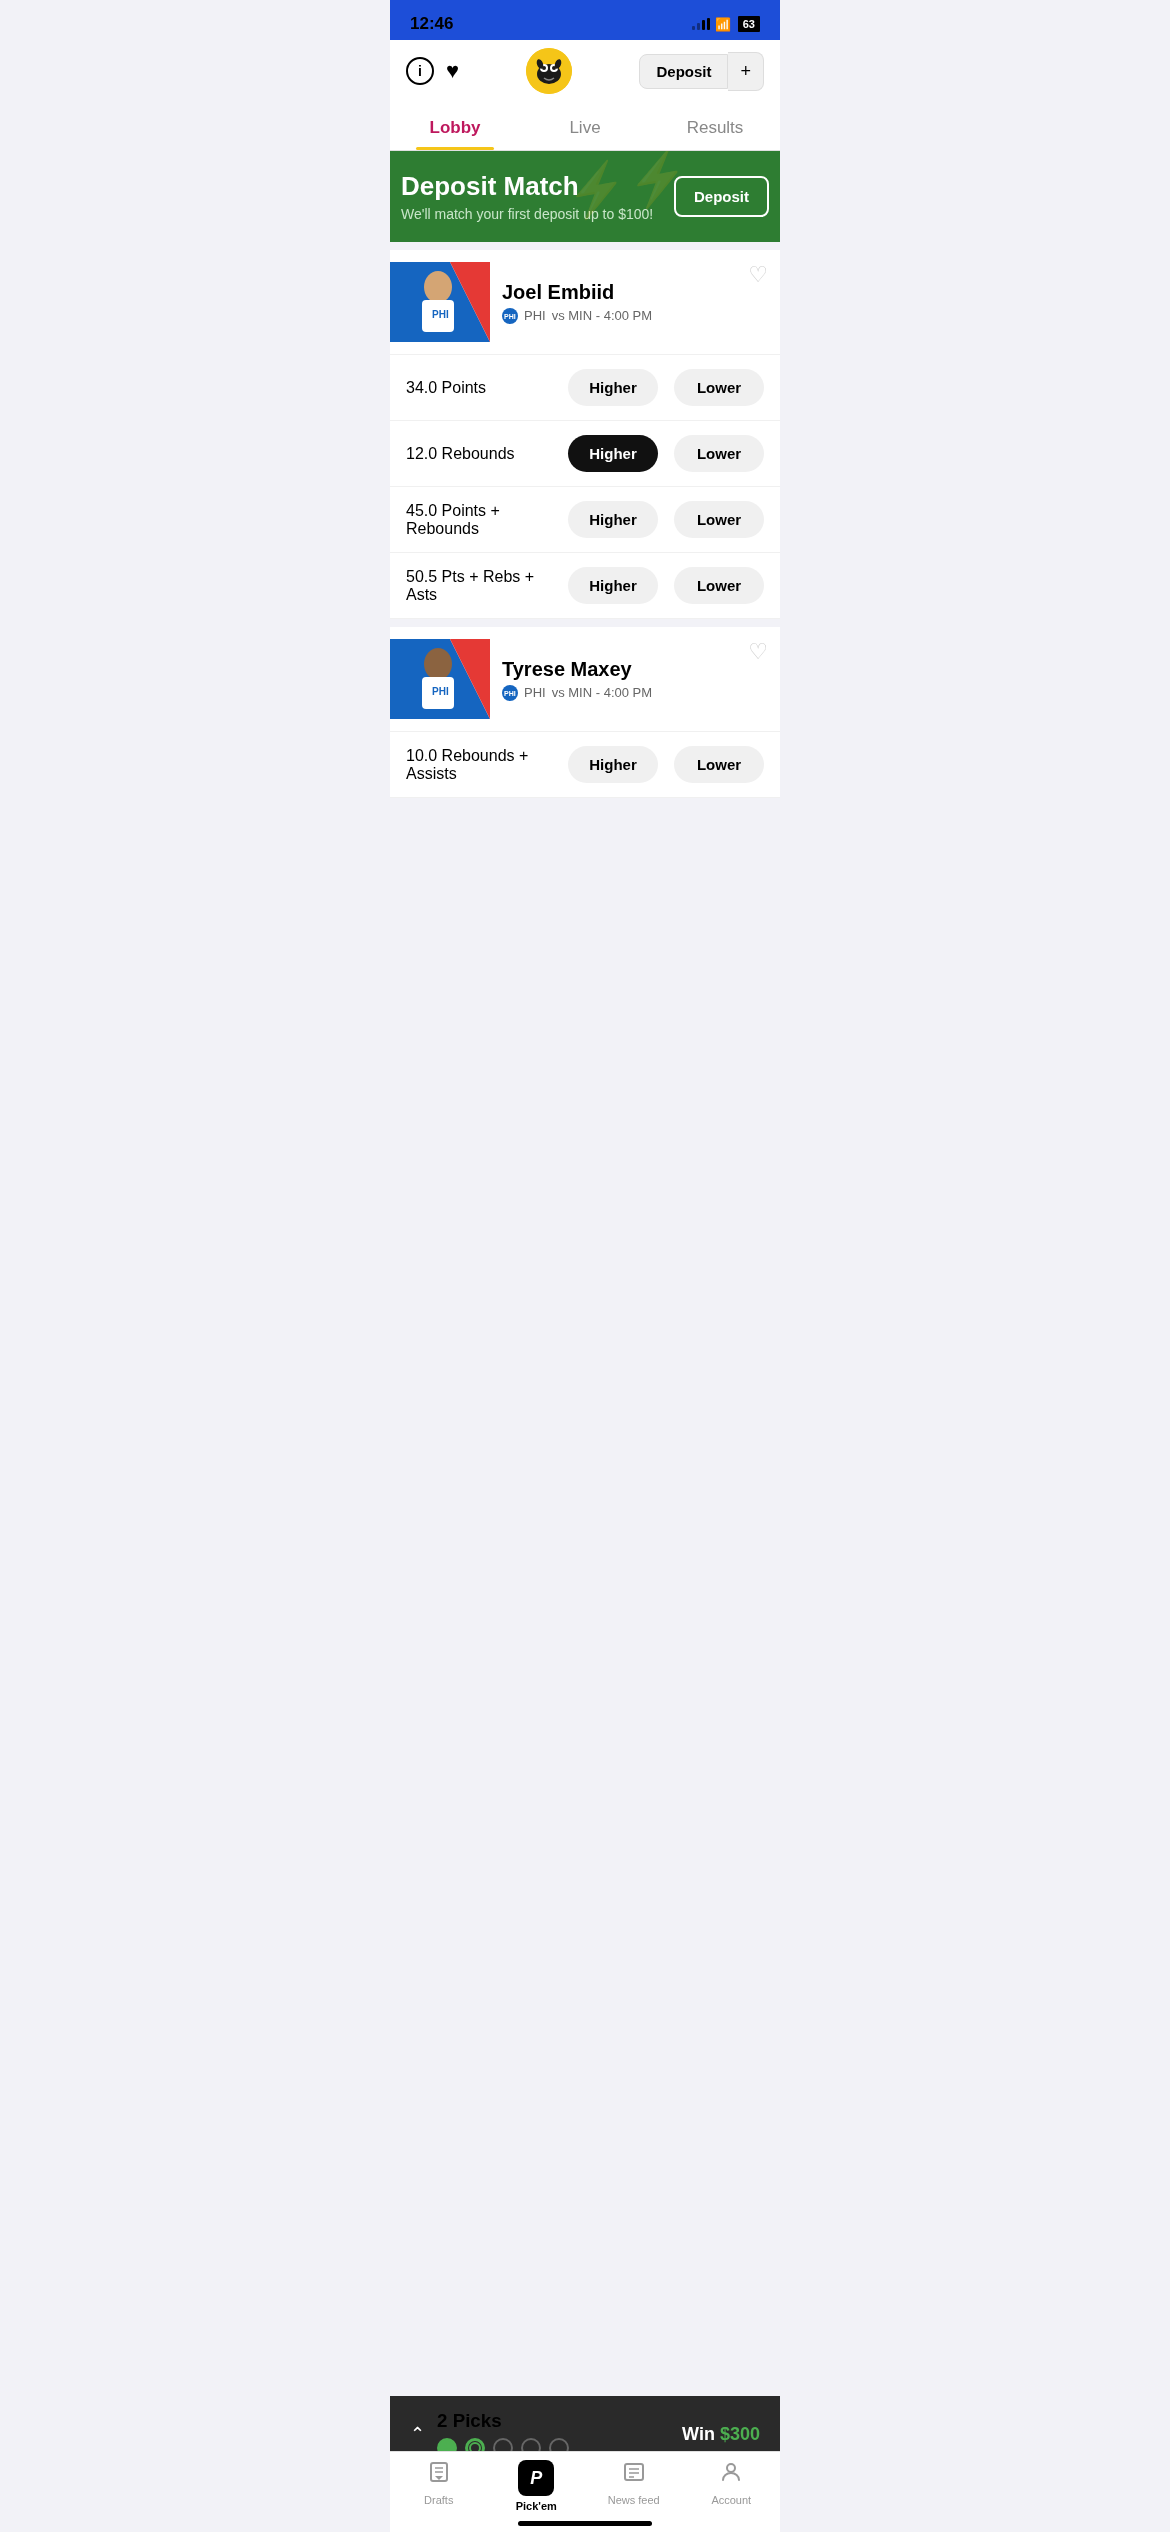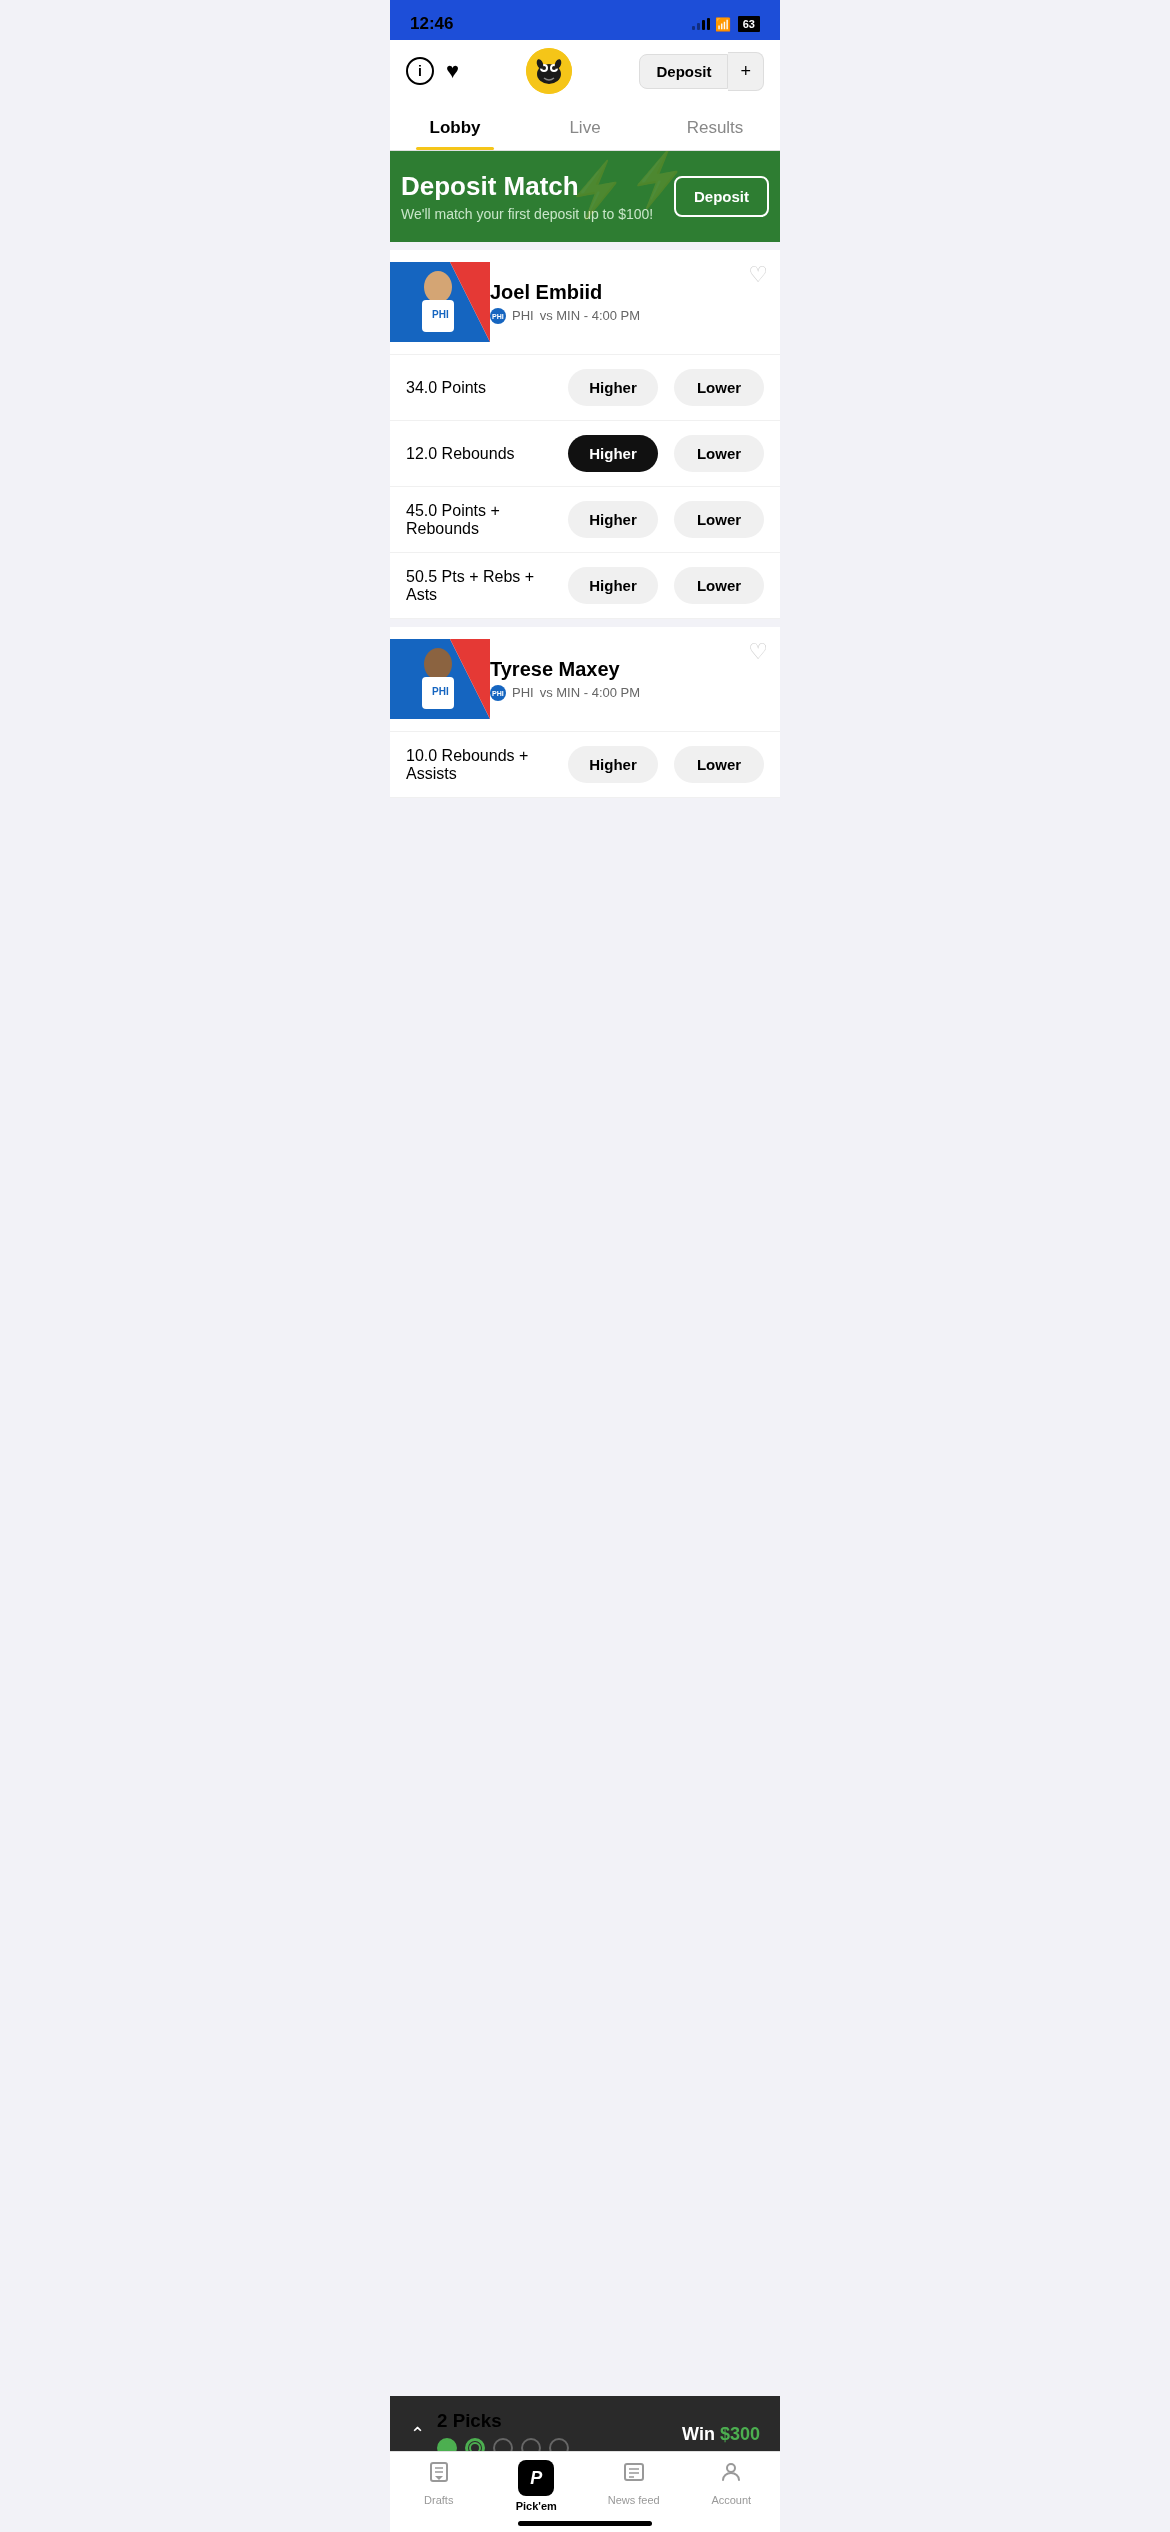--- a/index.html
+++ b/index.html
@@ -132,21 +132,21 @@
       text-align: center;
       padding: 12px 0;
       font-size: 17px;
       font-weight: 500;
       color: #888;
       cursor: pointer;
       position: relative;
     }
     .tab.active {
       font-weight: 700;
-      color: #000000;
+      color: #be185d;
       text-align: center;
     }
     .tab.active::after {
       content: '';
       position: absolute;
       bottom: 0;
       left: 20%;
       width: 60%;
       height: 3px;
       background: #f5c518;
@@ -200,20 +200,21 @@
     }
     .player-header {
       display: flex;
       align-items: center;
       padding: 12px 16px 12px 0;
       position: relative;
       border-bottom: 1px solid #f0f0f0;
     }
     .player-info {
       flex: 1;
+      padding-left: 12px;
     }
     .player-name {
       font-size: 20px;
       font-weight: 700;
       color: #000;
       margin-bottom: 4px;
     }
     .player-meta {
       display: flex;
       align-items: center;

